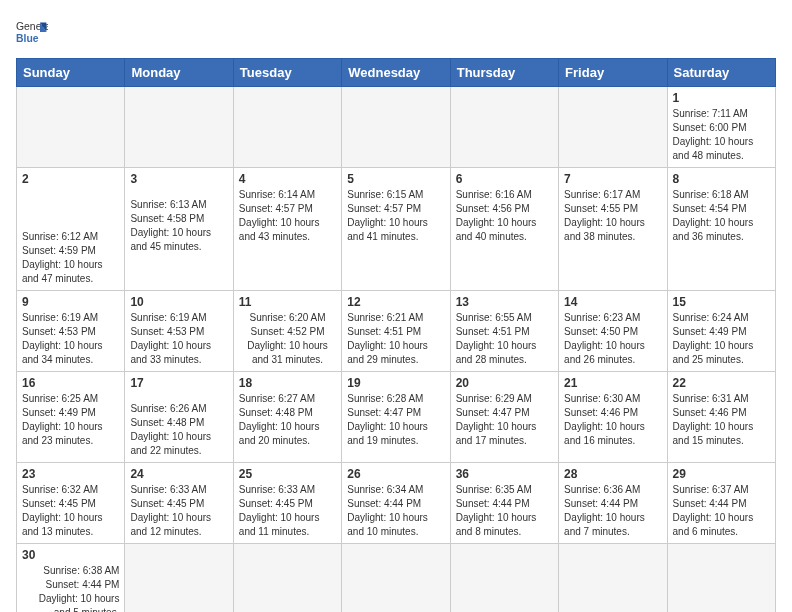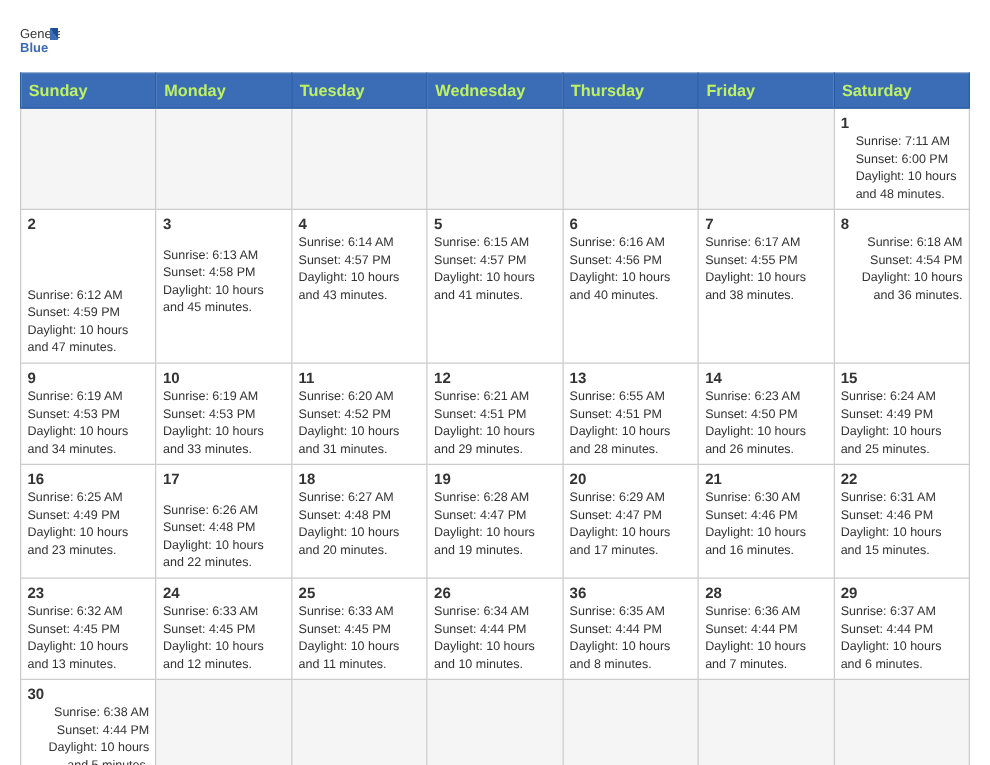--- a/index.html
+++ b/index.html
@@ -37,21 +37,21 @@
       font-size: 14px;
       color: #555;
     }
     .calendar {
       width: 100%;
       border-collapse: collapse;
       border: 1px solid #ccc;
     }
     .calendar th {
       background: #3a6db5;
-      color: #bef264;
+      color: #ffffff;
       text-align: left;
       padding: 6px 6px;
       font-size: 13px;
       border: 1px solid #2a5da5;
     }
     .calendar td {
       vertical-align: top;
       border: 1px solid #ccc;
       padding: 4px 5px;
       width: 108px;
@@ -110,21 +110,21 @@
   <tbody id="calendar-body">
   <tr>
         <td class="empty"></td>
         <td class="empty"></td>
         <td class="empty"></td>
         <td class="empty"></td>
         <td class="empty"></td>
         <td class="empty"></td>
         <td>
           <span class="day-number">1</span>
-          <div class="day-info" style="white-space: pre-line; margin-left: 12px;">Sunrise: 7:11 AM
+          <div class="day-info" style="white-space: pre-line;">Sunrise: 7:11 AM
 Sunset: 6:00 PM
 Daylight: 10 hours
 and 48 minutes.</div>
         </td>
       </tr>
       <tr>
         <td>
           <span class="day-number">2</span>
           <div class="day-info" style="white-space: pre-line; margin-top: 44px;">Sunrise: 6:12 AM
 Sunset: 4:59 PM
@@ -161,21 +161,21 @@
         </td>
         <td>
           <span class="day-number">7</span>
           <div class="day-info" style="white-space: pre-line;">Sunrise: 6:17 AM
 Sunset: 4:55 PM
 Daylight: 10 hours
 and 38 minutes.</div>
         </td>
         <td>
           <span class="day-number">8</span>
-          <div class="day-info" style="white-space: pre-line; text-align: right;">Sunrise: 6:18 AM
+          <div class="day-info" style="white-space: pre-line;">Sunrise: 6:18 AM
 Sunset: 4:54 PM
 Daylight: 10 hours
 and 36 minutes.</div>
         </td>
       </tr>
       <tr>
         <td>
           <span class="day-number">9</span>
           <div class="day-info" style="white-space: pre-line;">Sunrise: 6:19 AM
 Sunset: 4:53 PM
@@ -184,21 +184,21 @@
         </td>
         <td>
           <span class="day-number">10</span>
           <div class="day-info" style="white-space: pre-line;">Sunrise: 6:19 AM
 Sunset: 4:53 PM
 Daylight: 10 hours
 and 33 minutes.</div>
         </td>
         <td>
           <span class="day-number">11</span>
-          <div class="day-info" style="white-space: pre-line;">Sunrise: 6:20 AM
+          <div class="day-info" style="white-space: pre-line; text-align: center;">Sunrise: 6:20 AM
 Sunset: 4:52 PM
 Daylight: 10 hours
 and 31 minutes.</div>
         </td>
         <td>
           <span class="day-number">12</span>
           <div class="day-info" style="white-space: pre-line;">Sunrise: 6:21 AM
 Sunset: 4:51 PM
 Daylight: 10 hours
 and 29 minutes.</div>

